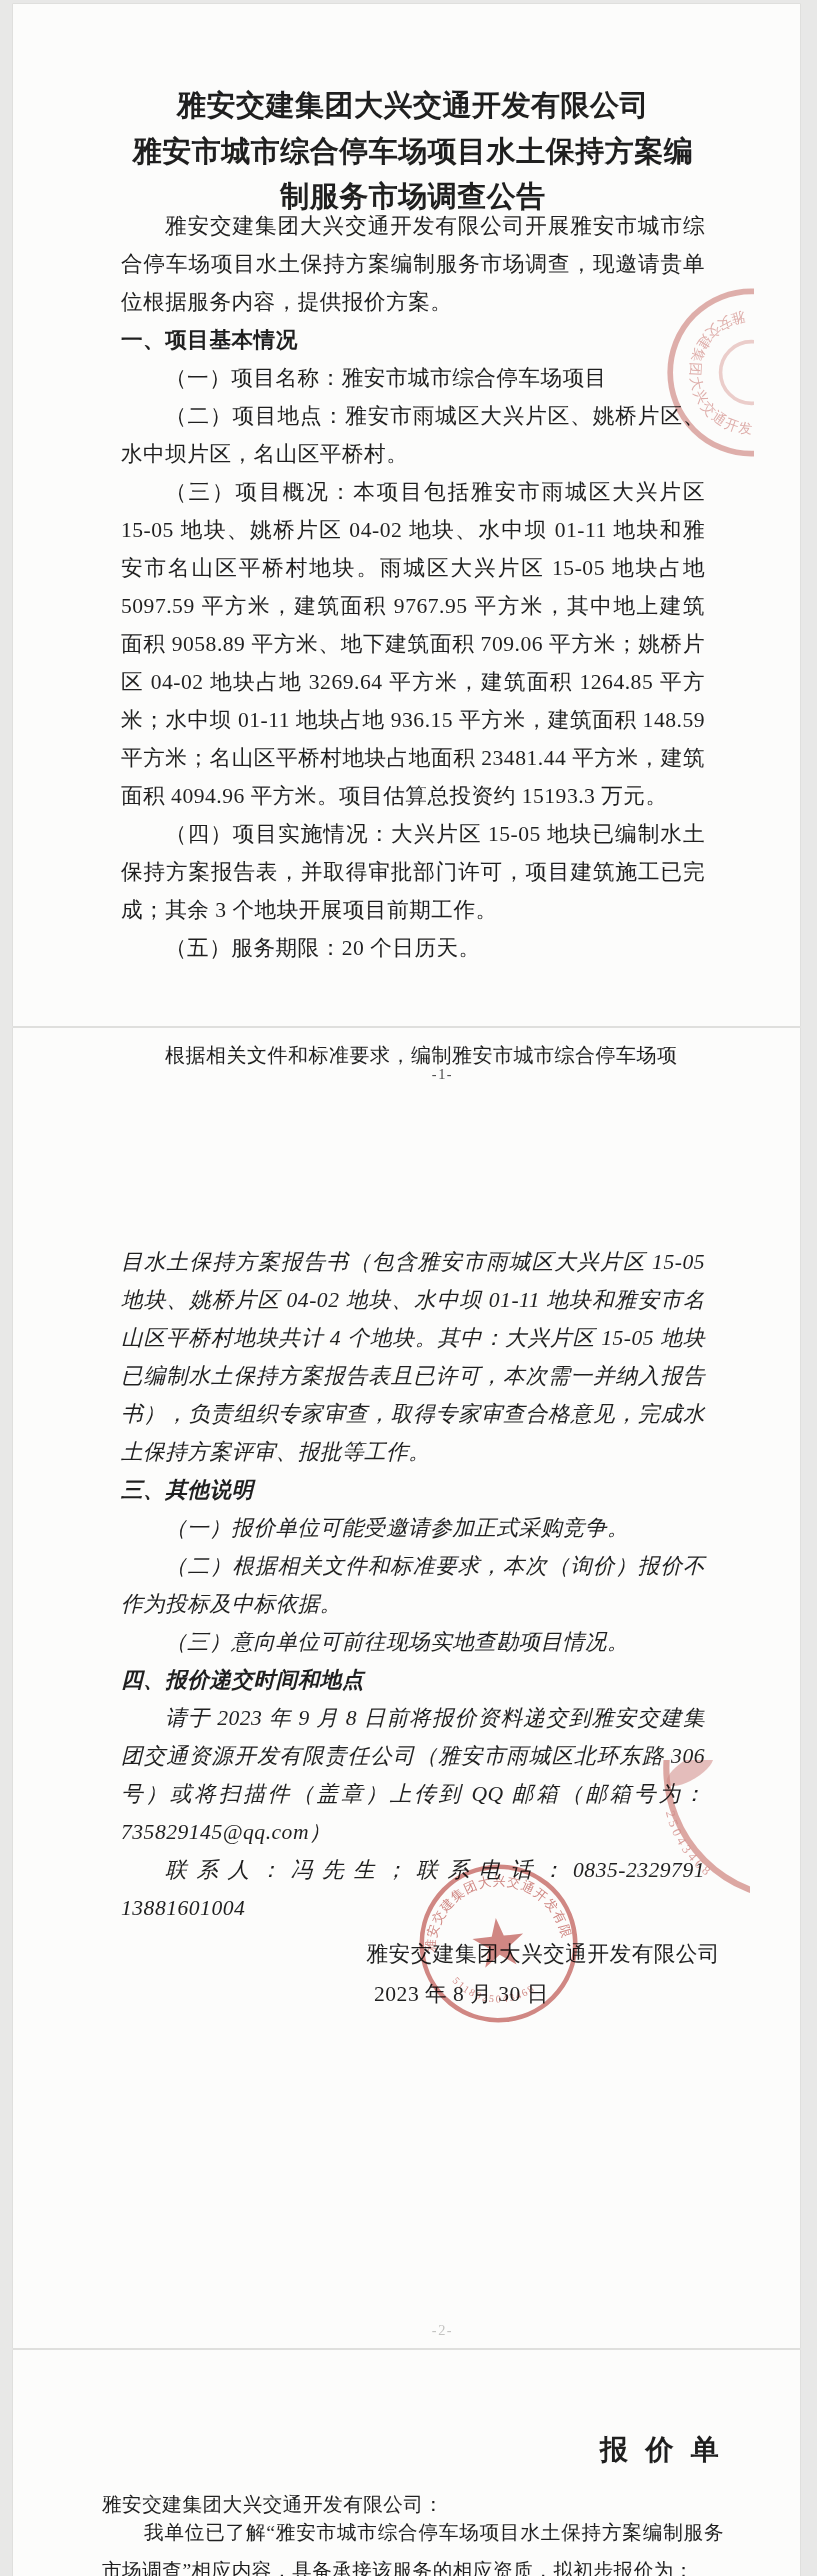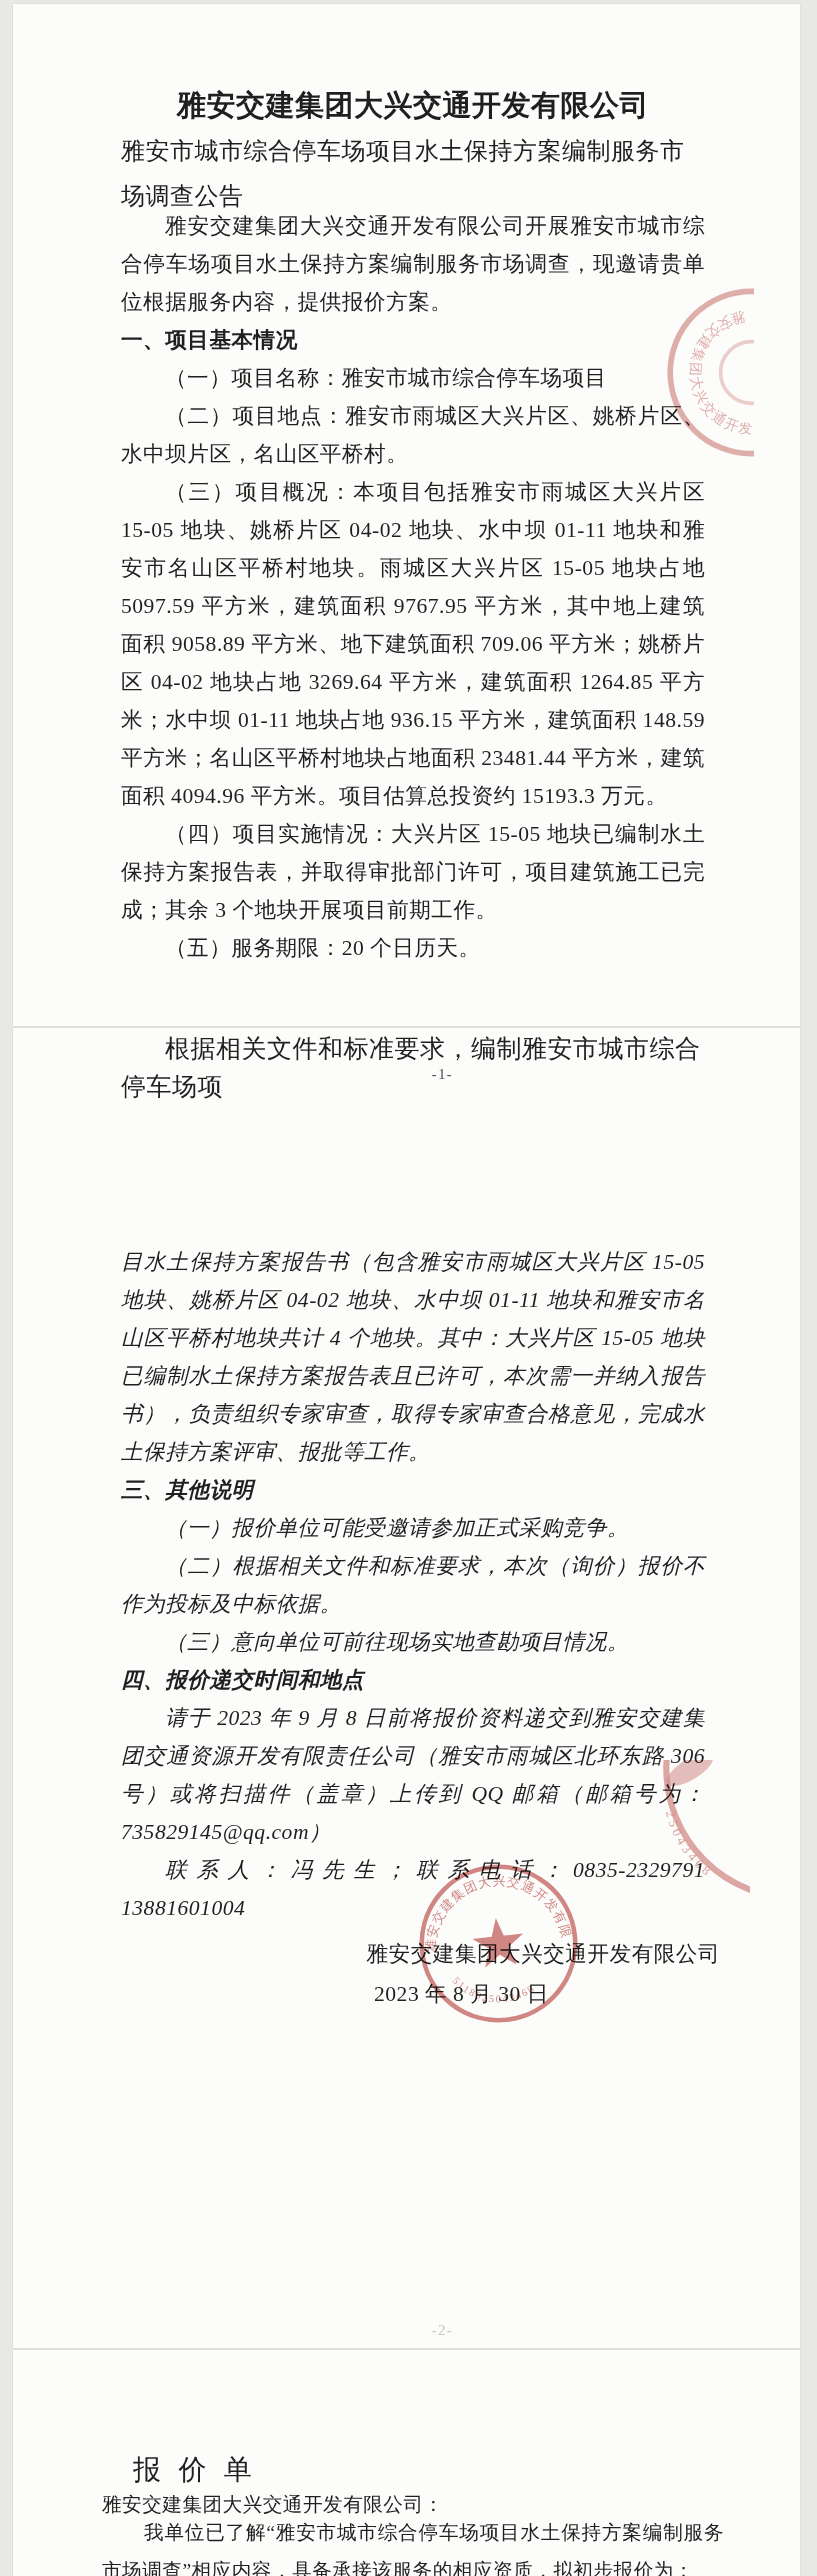--- a/index.html
+++ b/index.html
@@ -13,45 +13,45 @@
     position:absolute;left:13px;width:787px;background:#fcfcfb;
     overflow:hidden;box-shadow:0 0 0 0.5px #d6d6d4;
   }
   #sheet1{top:4.1px;height:1022px;}
   #sheet2{top:1028px;height:1320px;}
   #sheet3{top:2350px;height:987px;}
 
   .t-company{position:absolute;top:82px;left:108px;width:584px;
     text-align:center;font-weight:bold;font-size:29px;letter-spacing:0.5px;}
   .t-subject{position:absolute;top:125px;left:108px;width:584px;
-    text-align:left;font-weight:normal;font-size:24px;line-height:45px;letter-spacing:0.5px;}
+    text-align:center;font-weight:bold;font-size:29px;line-height:45px;letter-spacing:0.5px;}
 
   .bodyblock{position:absolute;left:108px;width:584px;
     font-size:21.6px;line-height:38px;text-align:justify;letter-spacing:0.5px;}
   #body1{top:203px;}
   #body2{top:215px;font-style:italic;}
   .bodyblock p{margin:0;text-indent:44px;}
   .bodyblock p.noind{text-indent:0;}
   .bodyblock h3{margin:0;font-size:21.6px;line-height:38px;font-weight:bold;
     font-family:"Liberation Sans","DejaVu Sans",sans-serif;letter-spacing:0.5px;}
 
   .tailline{position:absolute;top:2.1px;left:108px;width:584px;
-    font-size:25px;line-height:38px;text-indent:44px;letter-spacing:0.5px;}
+    font-size:20px;line-height:51px;text-indent:44px;letter-spacing:0.5px;}
   .pgnum{position:absolute;left:0;width:100%;text-align:center;text-indent:72px;
     font-size:14.4px;letter-spacing:1.5px;color:#4a4a4a;}
   #pg1{top:38px;}
   #pg2{top:1294px;color:#c3c3c1;}
 
   .signer{position:absolute;top:911px;right:80px;font-size:21.6px;letter-spacing:0.5px;}
   .sigdate{position:absolute;top:951px;left:361px;width:232px;text-align:left;
     font-size:21.6px;letter-spacing:0.5px;}
 
   
-  .q-title{position:absolute;top:101px;left:89px;width:622px;text-align:left;
-    text-indent:31px;font-size:28px;font-weight:normal;letter-spacing:5.2px;}
+  .q-title{position:absolute;top:81px;left:89px;width:622px;text-align:right;
+    text-indent:31px;font-size:28px;font-weight:bold;letter-spacing:5.2px;}
   .q-salutation{position:absolute;top:136px;left:89px;width:622px;
     font-size:19.6px;line-height:38px;letter-spacing:0.5px;}
   .q-intro{position:absolute;top:164px;left:89px;width:622px;
     font-size:19.6px;line-height:38px;text-align:justify;text-indent:42px;letter-spacing:0.5px;}
 
   
   .stamp{position:absolute;pointer-events:none;mix-blend-mode:multiply;}
   .st-big{left:398px;top:828px;width:175px;height:175px;opacity:.82;
     transform:rotate(-6deg);}
   .st-side1{left:633px;top:276px;width:108px;height:185px;opacity:.55;}

